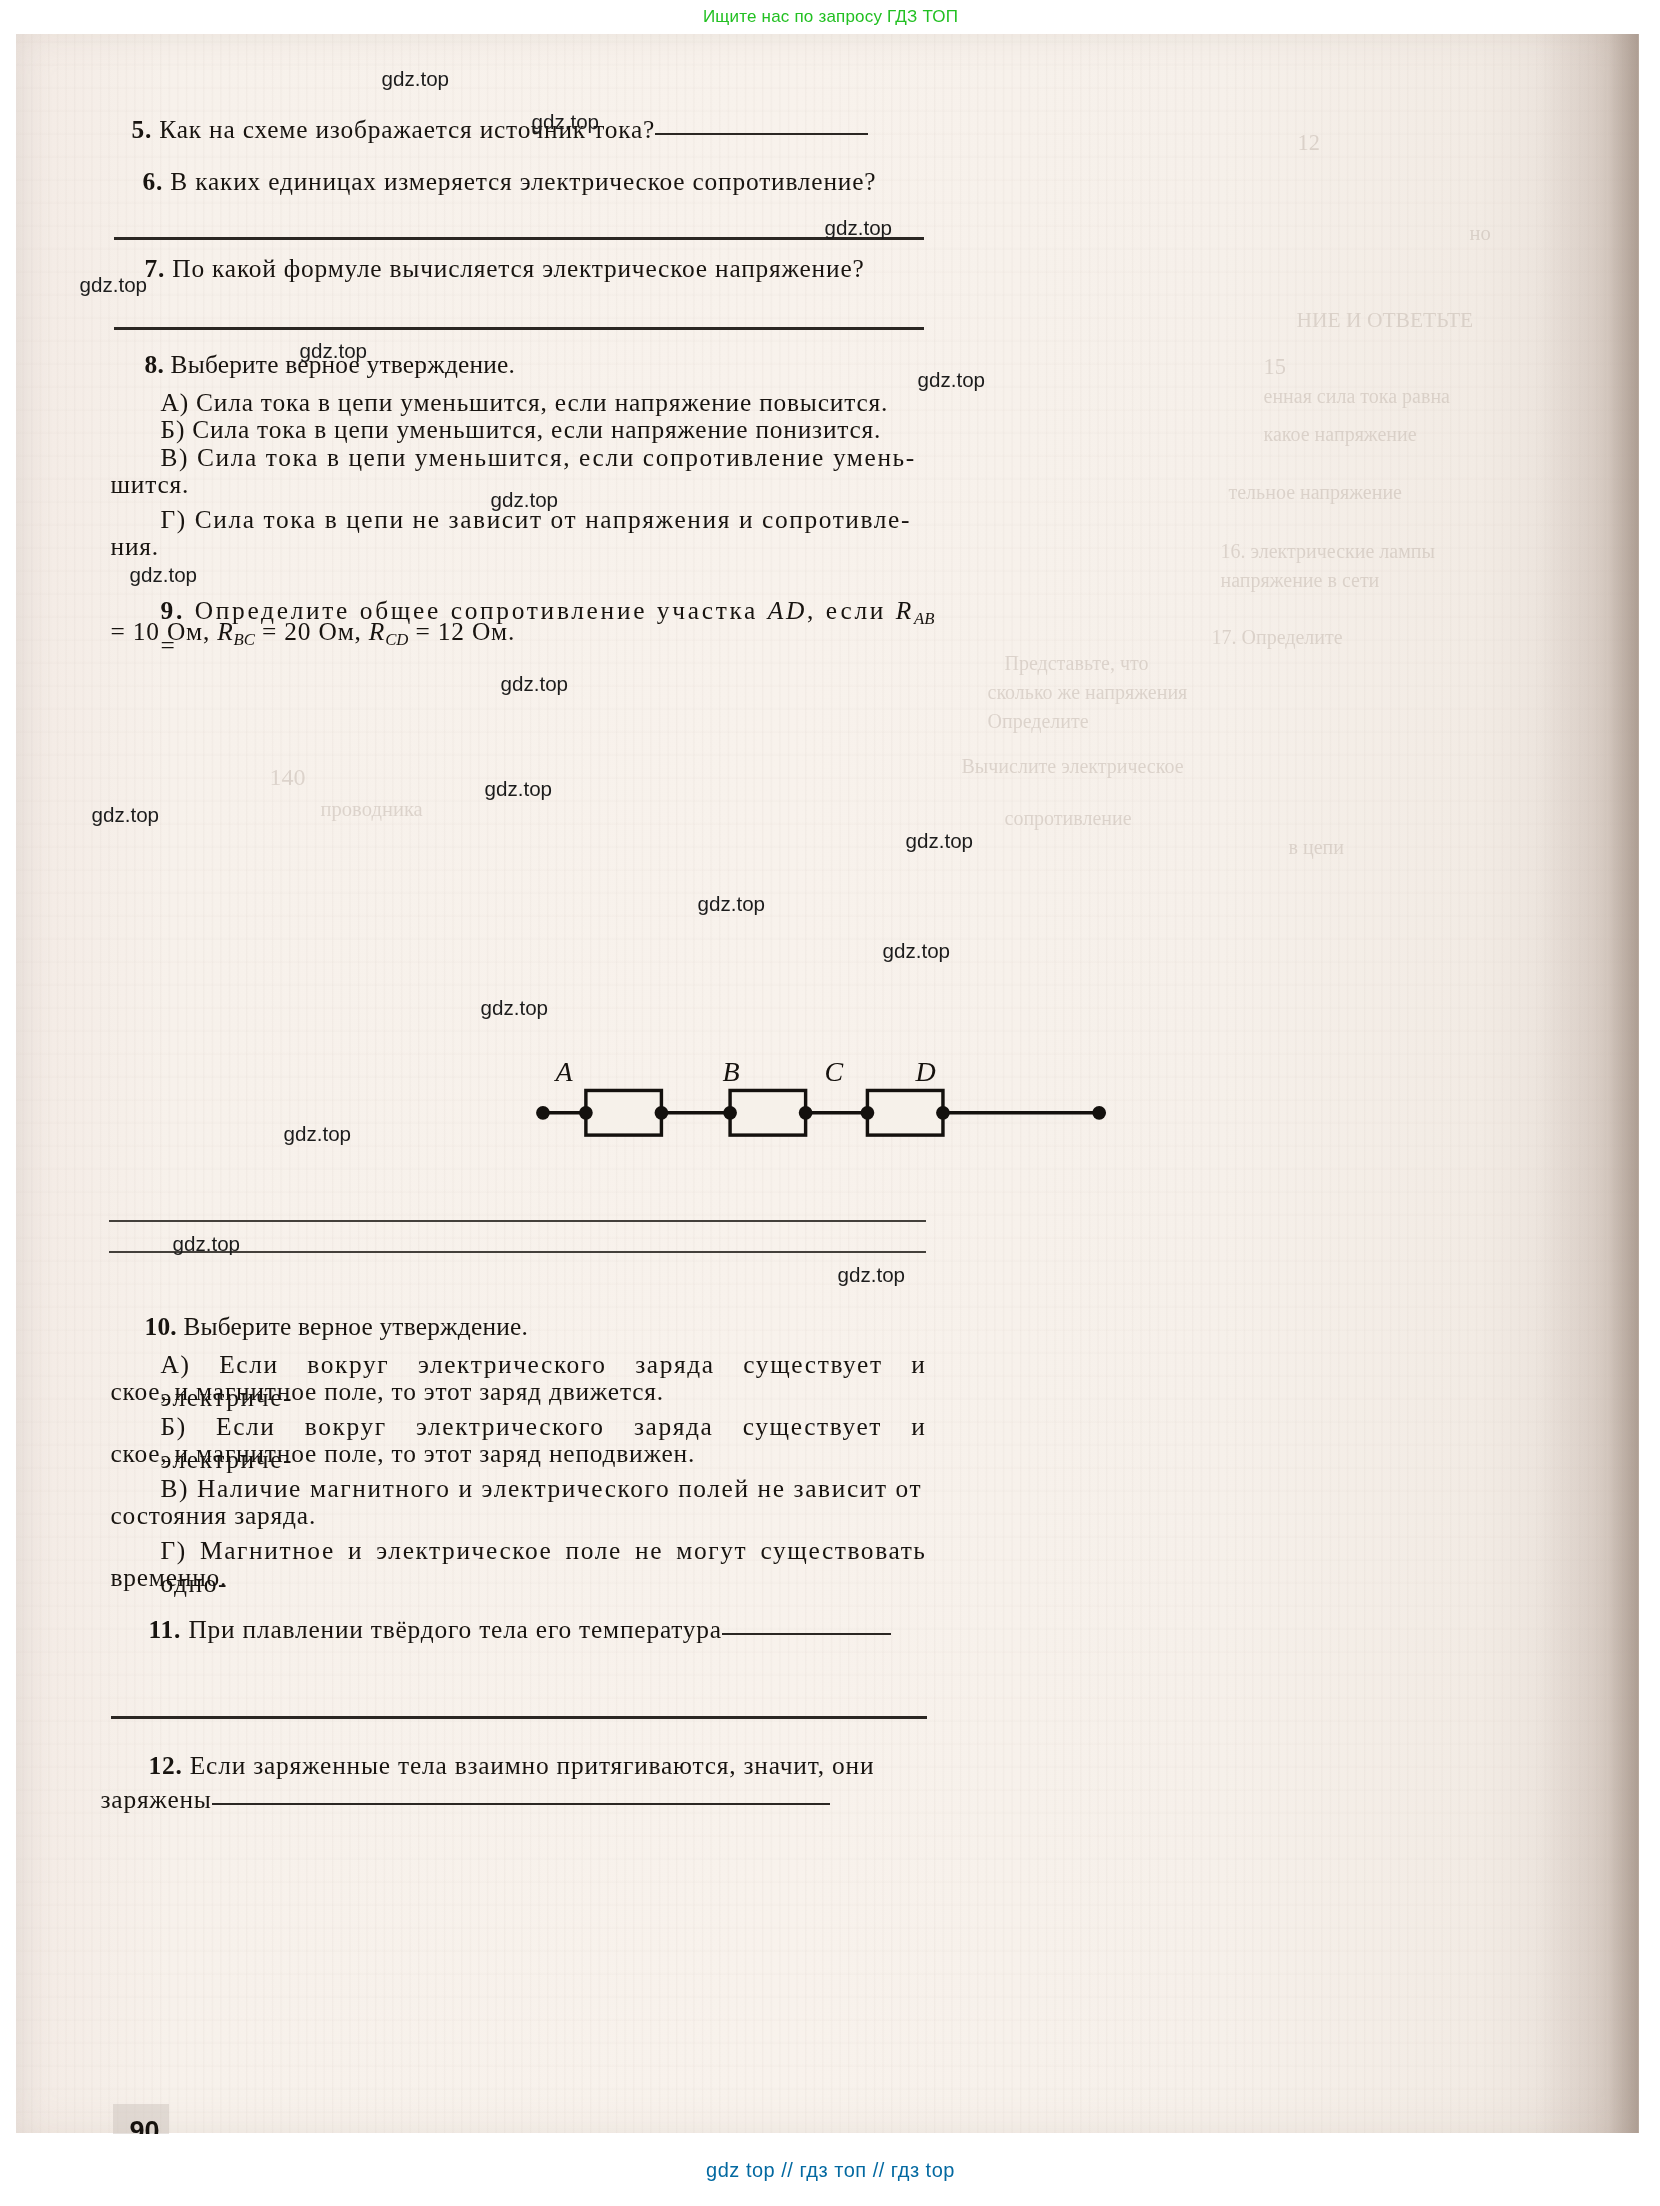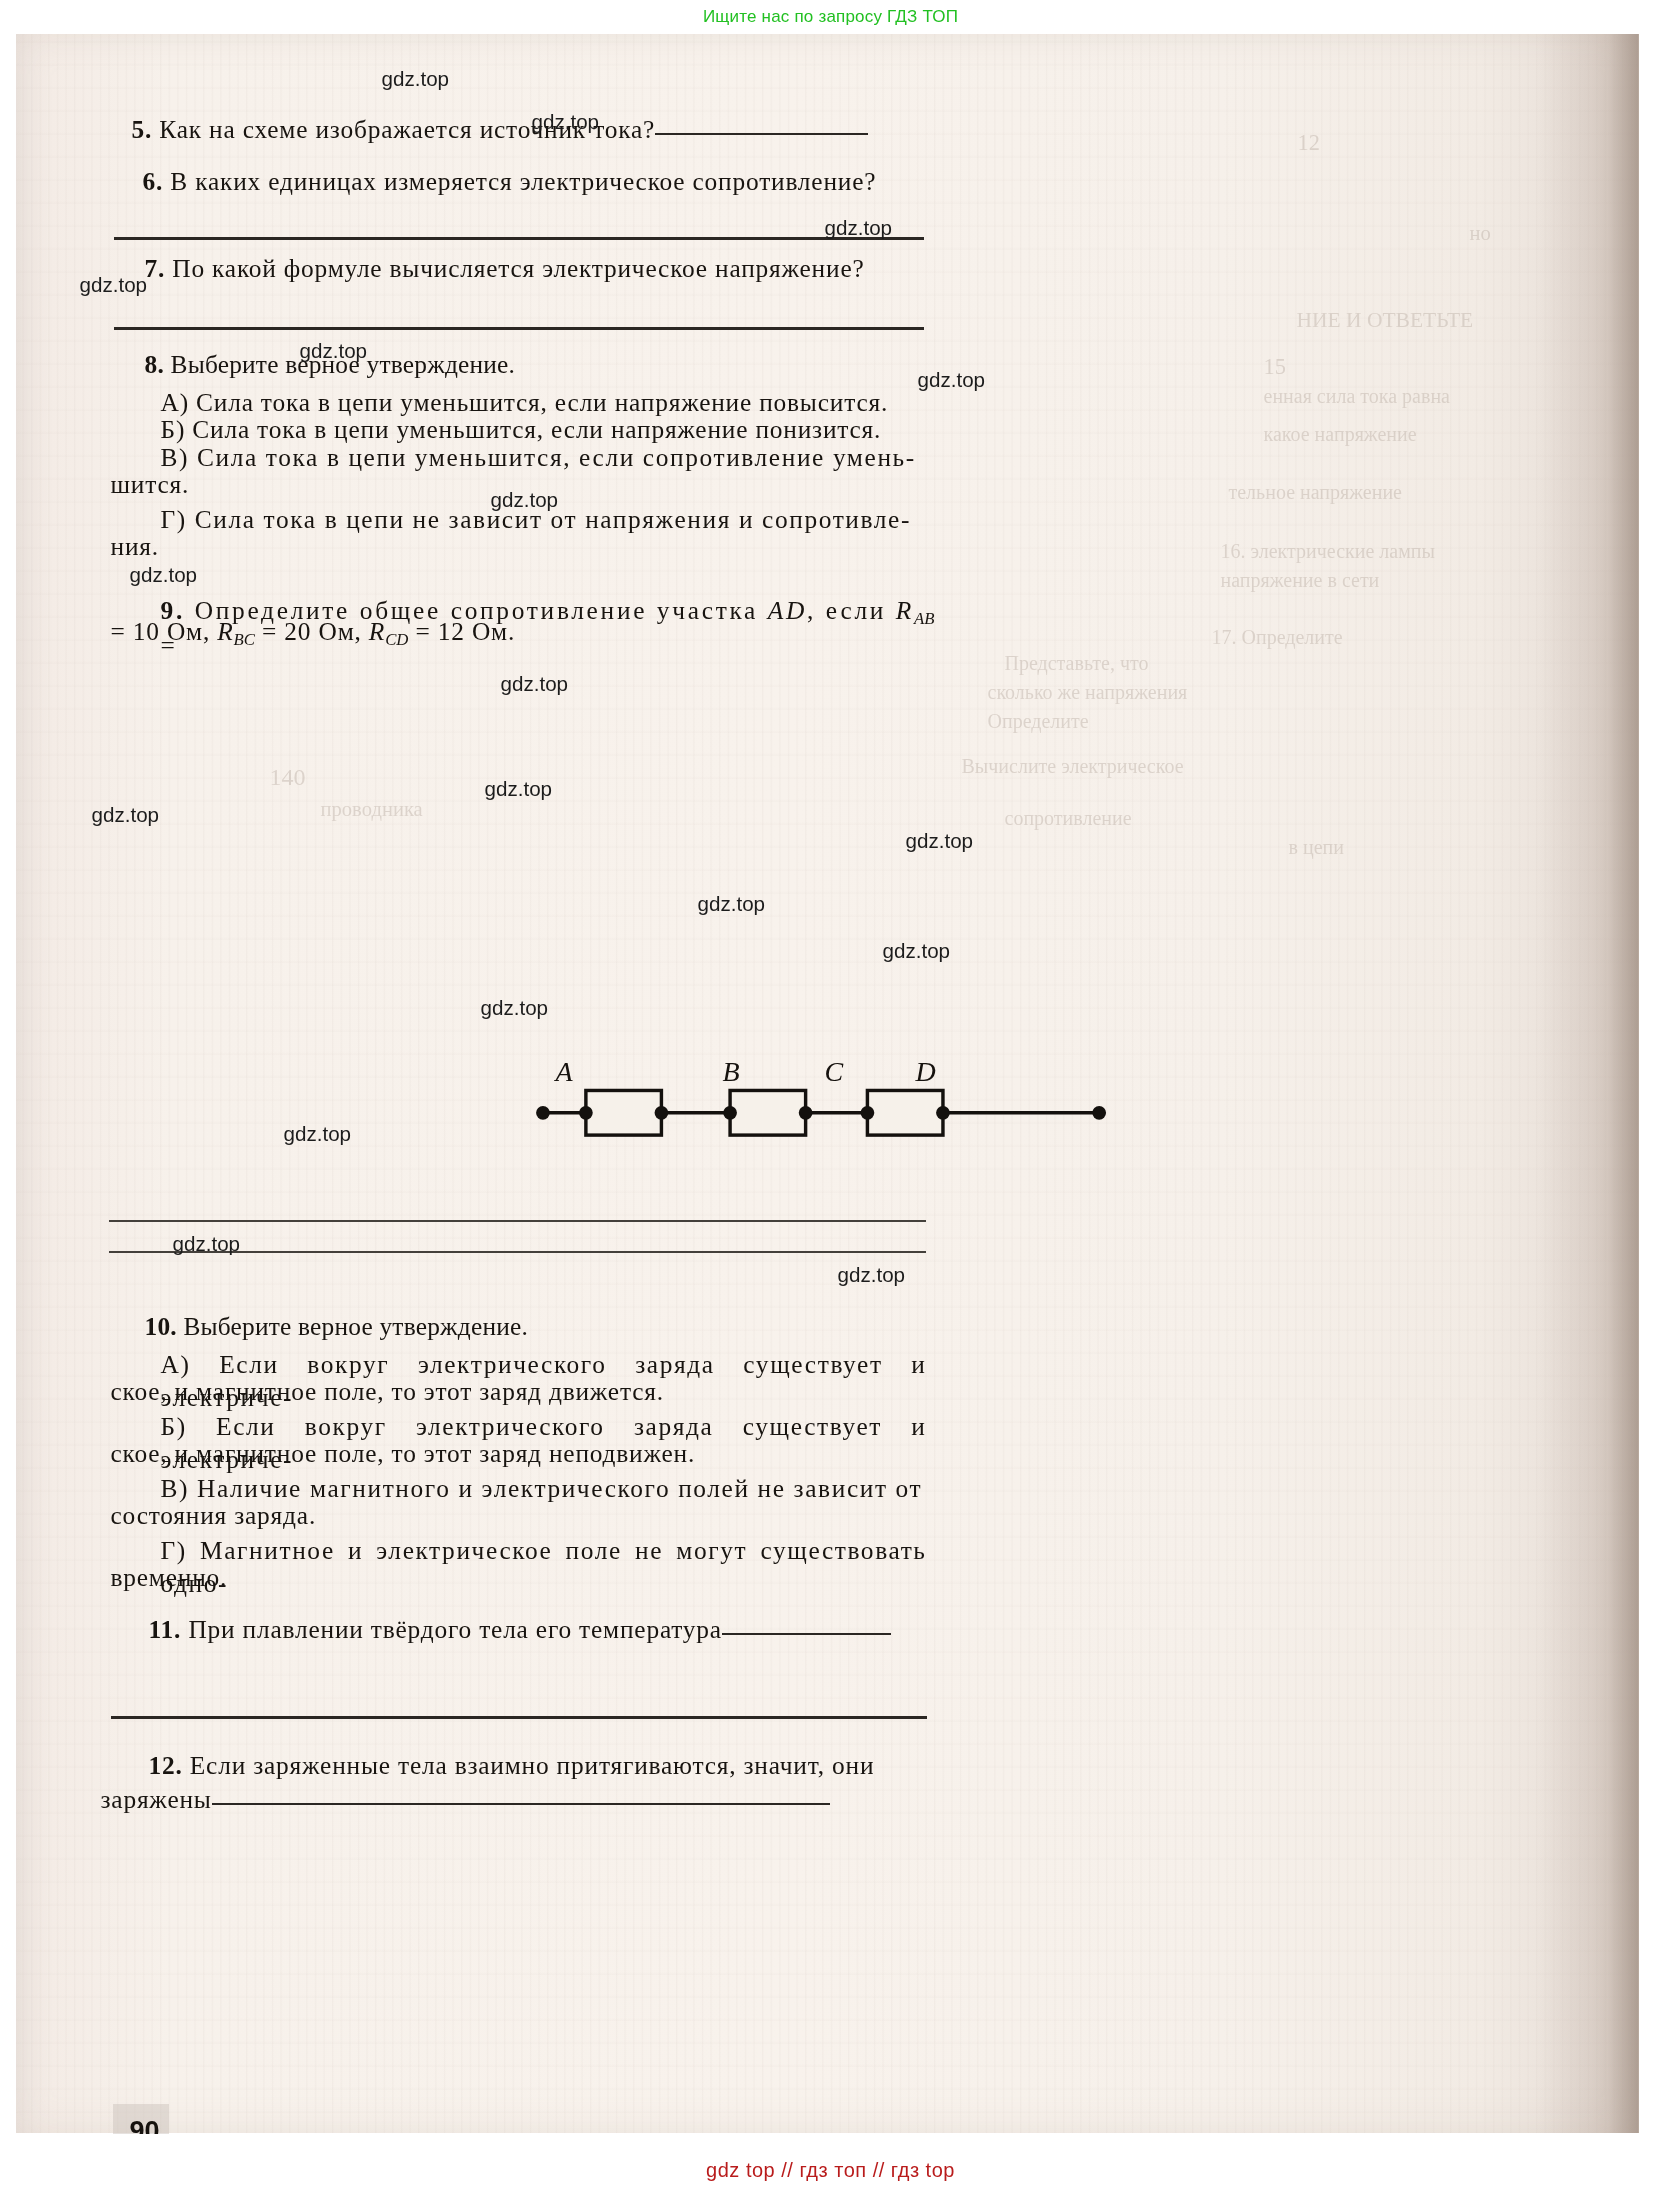--- a/index.html
+++ b/index.html
@@ -188,21 +188,21 @@
     left: 0;
     top: 2134px;
     width: 1661px;
     height: 73px;
     background: #ffffff;
     display: flex;
     align-items: center;
     justify-content: center;
   }
   .footer-text {
-    color: #b91c1c;
+    color: #0369a1;
     font-family: "Liberation Sans", sans-serif;
     font-size: 20px;
     letter-spacing: 0.5px;
     white-space: nowrap;
   }
 </style>
 </head>
 <body>
 
 <div class="top-banner">

